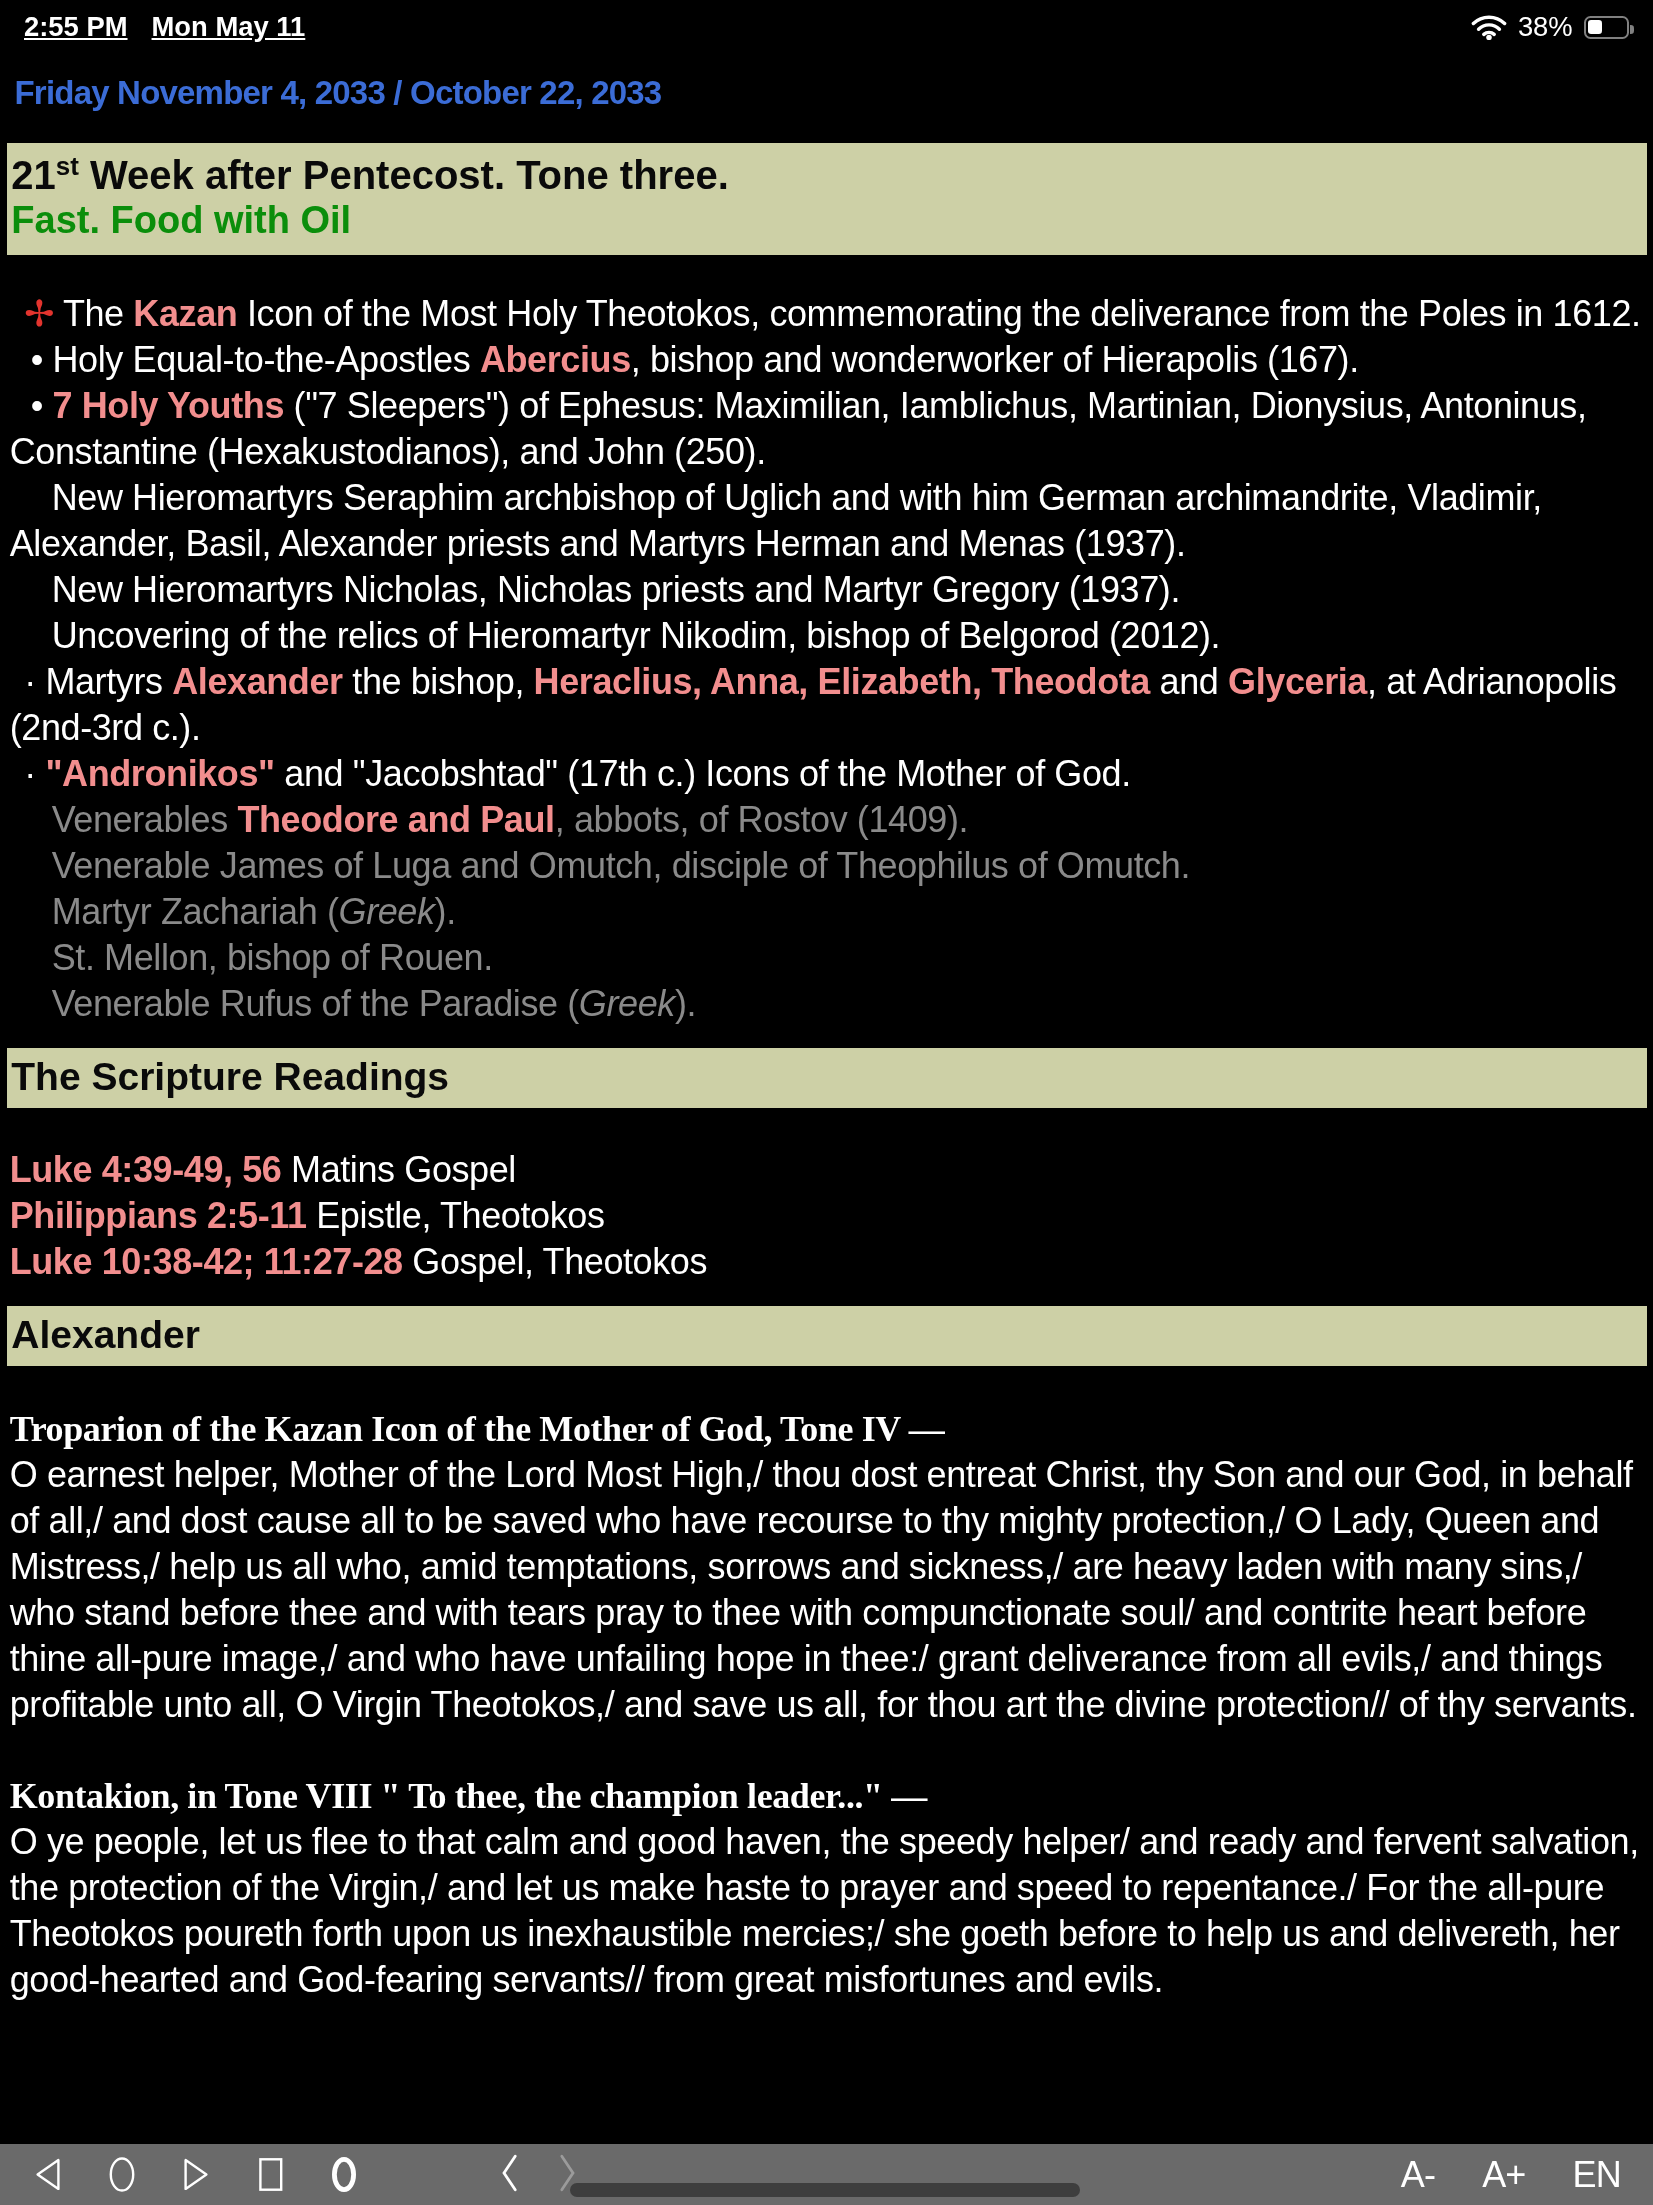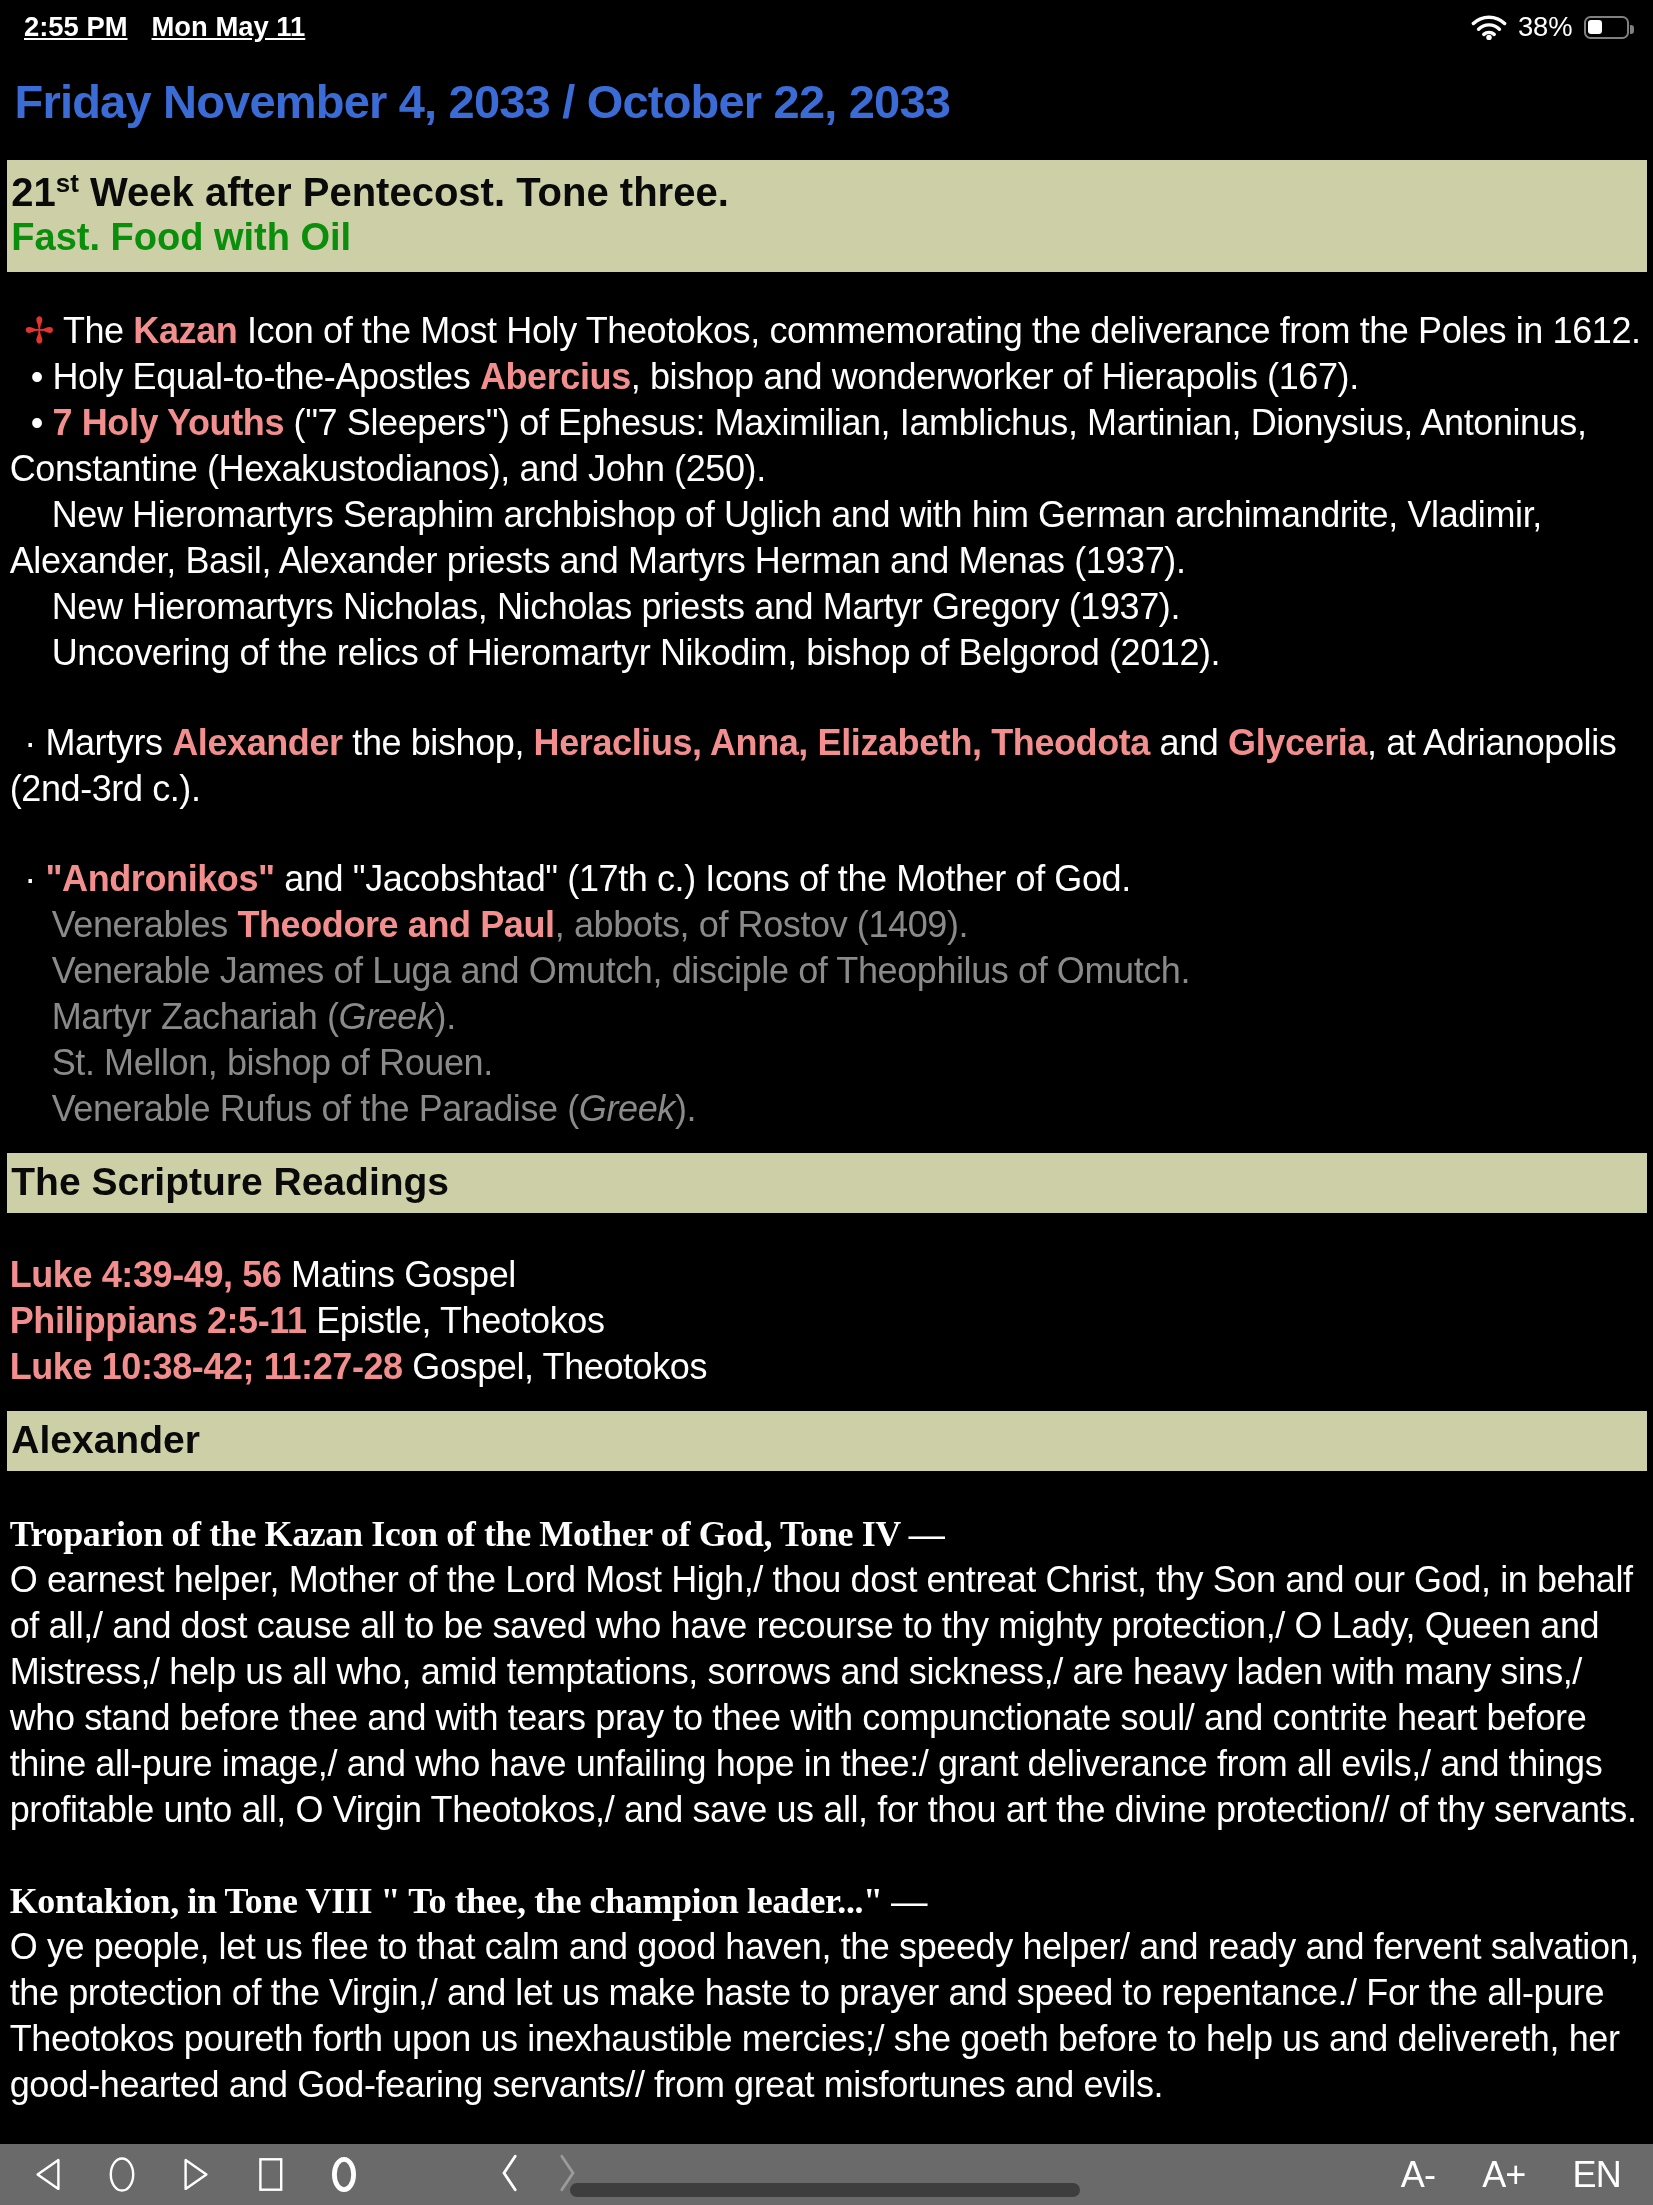--- a/index.html
+++ b/index.html
@@ -16,42 +16,42 @@
   }
   .status-left span{margin-right:24px;text-decoration:underline;}
   .status-right{display:flex;align-items:center;gap:11.3px;font-weight:500;}
   .battery{position:relative;width:45px;height:22.6px;border:2.4px solid rgba(255,255,255,.5);
     border-radius:6.5px;box-sizing:border-box;}
   .battery-fill{position:absolute;left:2.4px;top:2.4px;bottom:2.4px;width:13.7px;background:#fff;border-radius:3.2px;}
   .battery-tip{position:absolute;right:-6.5px;top:6.5px;width:4px;height:9.7px;
     background:rgba(255,255,255,.5);border-radius:0 3.2px 3.2px 0;}
   
   .date-title{
-    margin:24px 11.3px 0 14.5px;font-size:47px;font-weight:bold;letter-spacing:-0.8px;
+    margin:24px 11.3px 0 14.5px;font-size:33px;font-weight:bold;letter-spacing:-0.8px;
     color:var(--accent-blue,#3B6CD6);
   }
   
   .week-bar{
     margin:31px 6.5px 0 6.5px;background:var(--header-bg,#CDD0A6);
     padding:9.7px 8px 13px 4.8px;
   }
   .week-line{font-size:40px;font-weight:bold;color:#0a0a0a;line-height:1.12;}
   .week-line sup{font-size:26px;}
   .fast-line{font-size:38px;font-weight:bold;color:var(--fast-green,#0B8E0B);line-height:1.1;margin-top:1.6px;}
   .section-bar{
     margin:21px 6.5px 0 6.5px;background:var(--header-bg,#CDD0A6);
     padding:6.5px 6.5px 9.7px 4.8px;font-size:39px;font-weight:bold;color:#0a0a0a;
   }
   
   .commem{margin:36px 11.3px 0 9.7px;}
   .para{margin:0;font-size:36px;line-height:46px;color:#fff;letter-spacing:-0.4px;}
   .para.gray{color:var(--muted-gray,#8A8A8A);}
   .pfx-indent{text-indent:42px;}
   .pfx-bullet{text-indent:21px;}
-  .pfx-dot{text-indent:14.5px;margin-top:44px;}
+  .pfx-dot{text-indent:14.5px;}
   .pfx-cross{text-indent:14.5px;}
   .b{color:var(--name-pink,#F28E8E);font-weight:bold;}
   .i{font-style:italic;}
   .cross-glyph{color:var(--cross-red,#E3342E);}
   
   .readings{margin:39px 11.3px 0 9.7px;}
   .reading{margin:0;font-size:36px;line-height:46px;color:#fff;letter-spacing:-0.4px;}
   .reading .ref{color:var(--name-pink,#F28E8E);font-weight:bold;}
   
   .hymns{margin:40px 11.3px 0 9.7px;}

